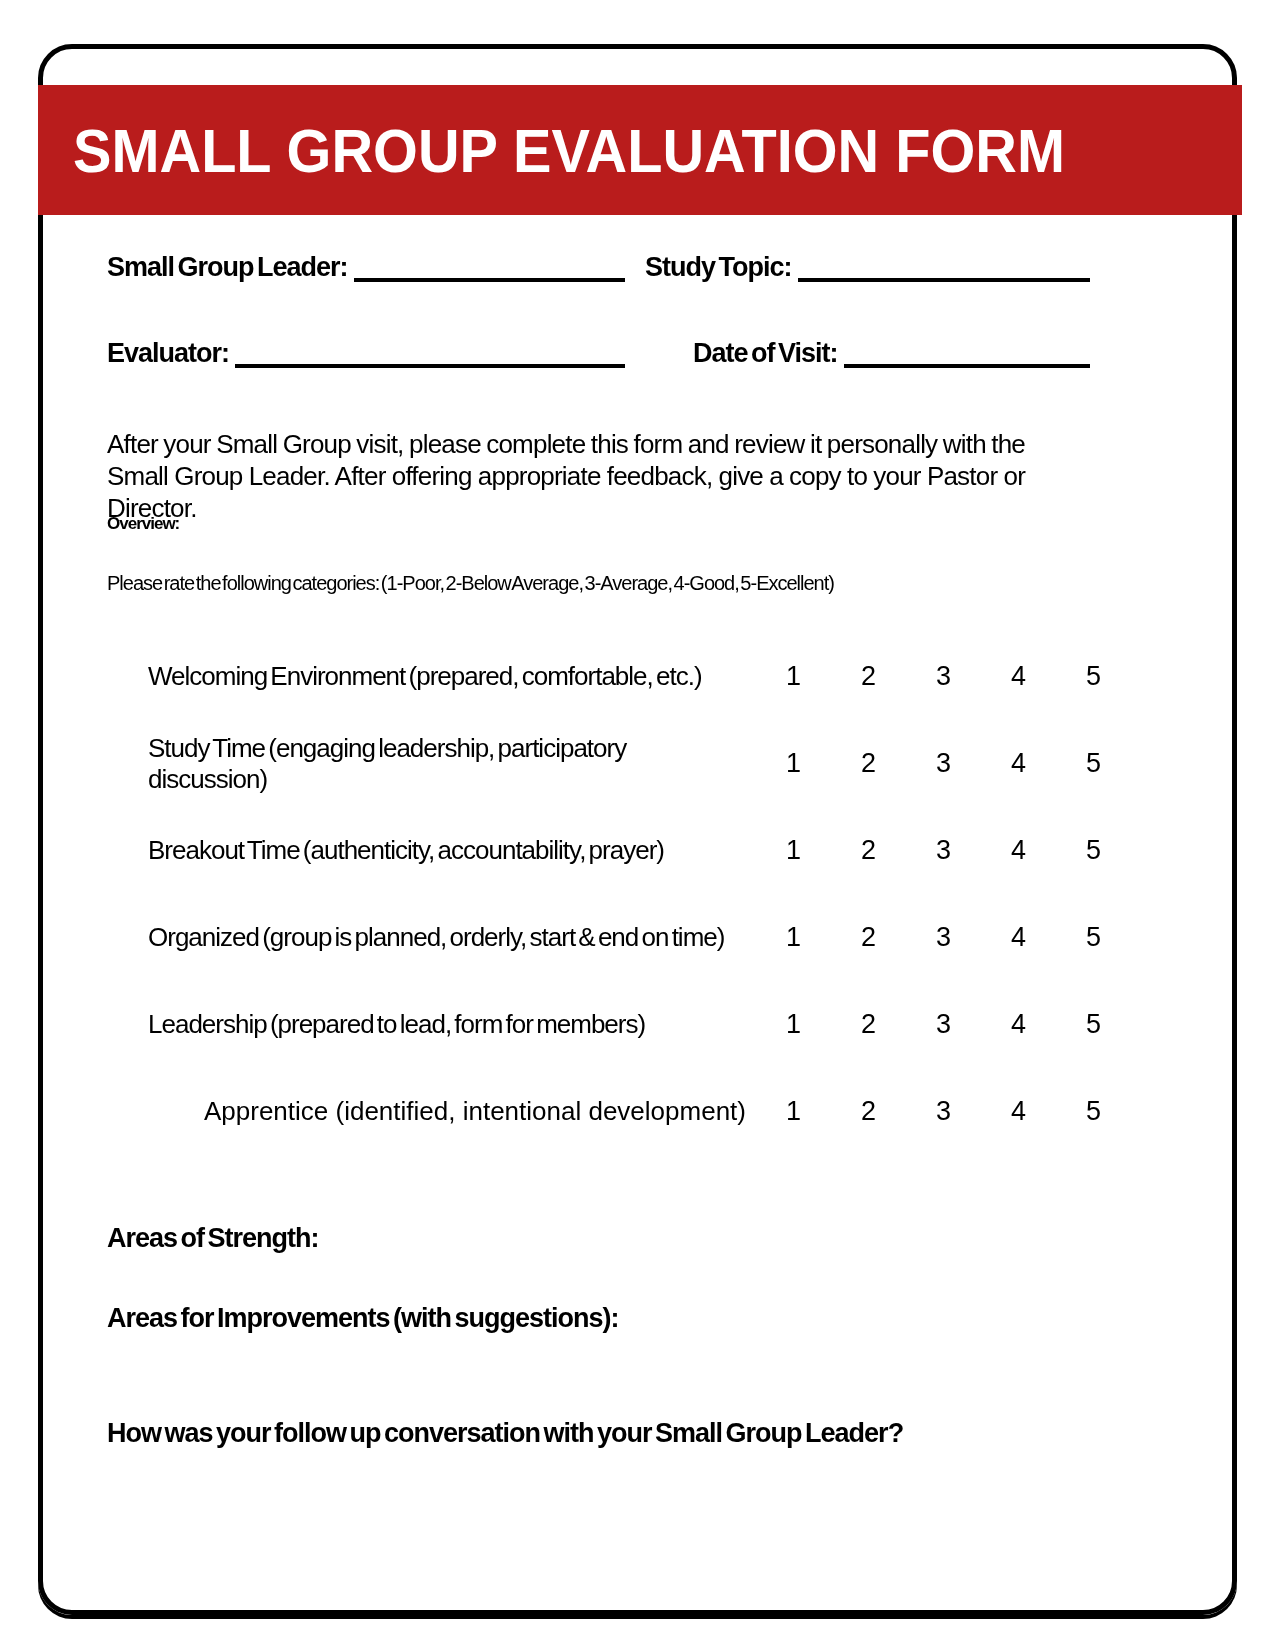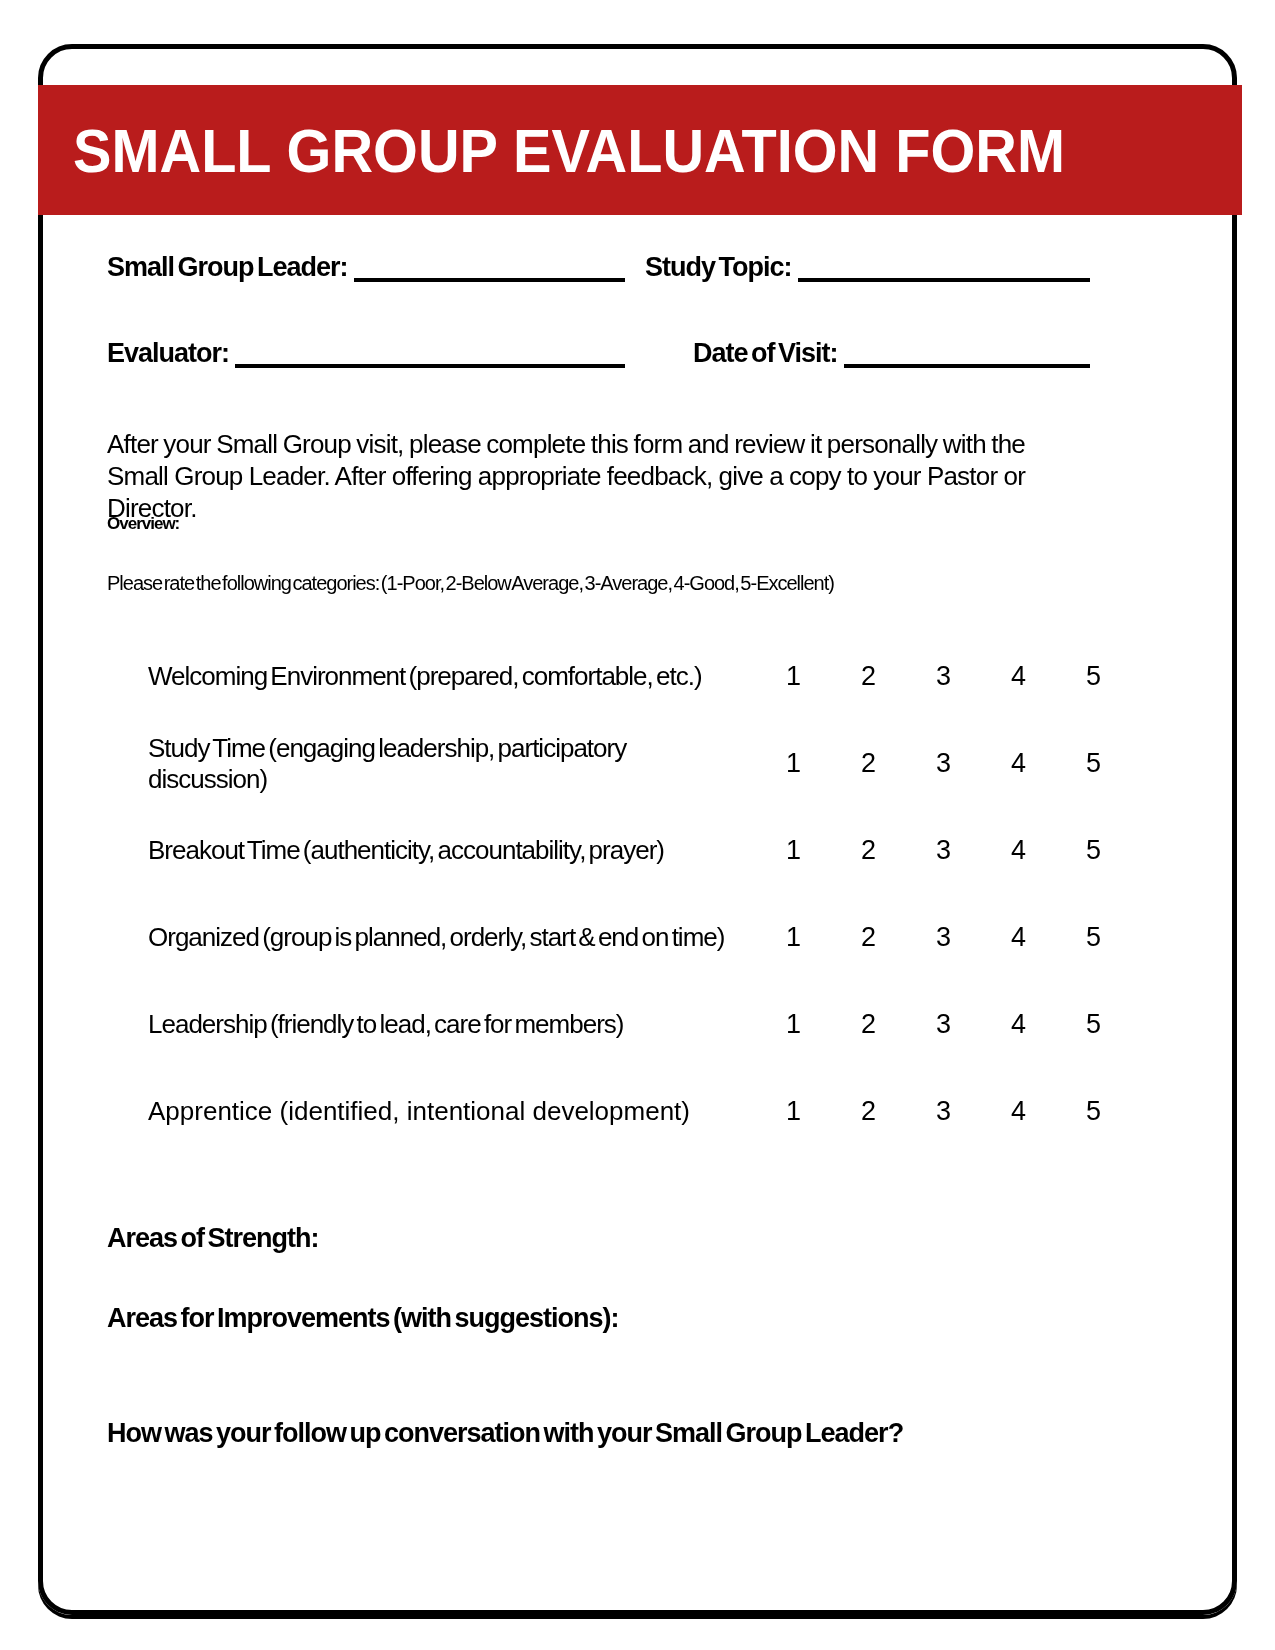--- a/index.html
+++ b/index.html
@@ -80,21 +80,21 @@
   .ratings {
     position:absolute;
     left:148px; top:633px; width:983px;
   }
   .rating-row {
     display:flex; align-items:center;
     height:87px;
     font-size:26px;
   }
   .rating-row .rlabel { flex:1; padding-right:10px; }
-  .rating-row.alt .rlabel { letter-spacing:0; word-spacing:0; }
+  .rating-row.alt .rlabel { letter-spacing:0; word-spacing:0;text-align:right; }
   .rating-row .ropt {
     width:75px; text-align:center;
     font-size:27px;
     letter-spacing:0; word-spacing:0;
     cursor:pointer;
   }
 
   .section-heading {
     position:absolute;
     left:107px;
@@ -176,21 +176,21 @@
     <div class="rating-row cond">
       <span class="rlabel">Organized (group is planned, orderly, start &amp; end on time)</span>
       <span class="ropt">1</span>
       <span class="ropt">2</span>
       <span class="ropt">3</span>
       <span class="ropt">4</span>
       <span class="ropt">5</span>
     </div>
 
     <div class="rating-row cond">
-      <span class="rlabel">Leadership (friendly to lead, care for members)</span>
+      <span class="rlabel">Leadership (prepared to lead, form for members)</span>
       <span class="ropt">1</span>
       <span class="ropt">2</span>
       <span class="ropt">3</span>
       <span class="ropt">4</span>
       <span class="ropt">5</span>
     </div>
 
     <div class="rating-row alt">
       <span class="rlabel">Apprentice (identified, intentional development)</span>
       <span class="ropt">1</span>

